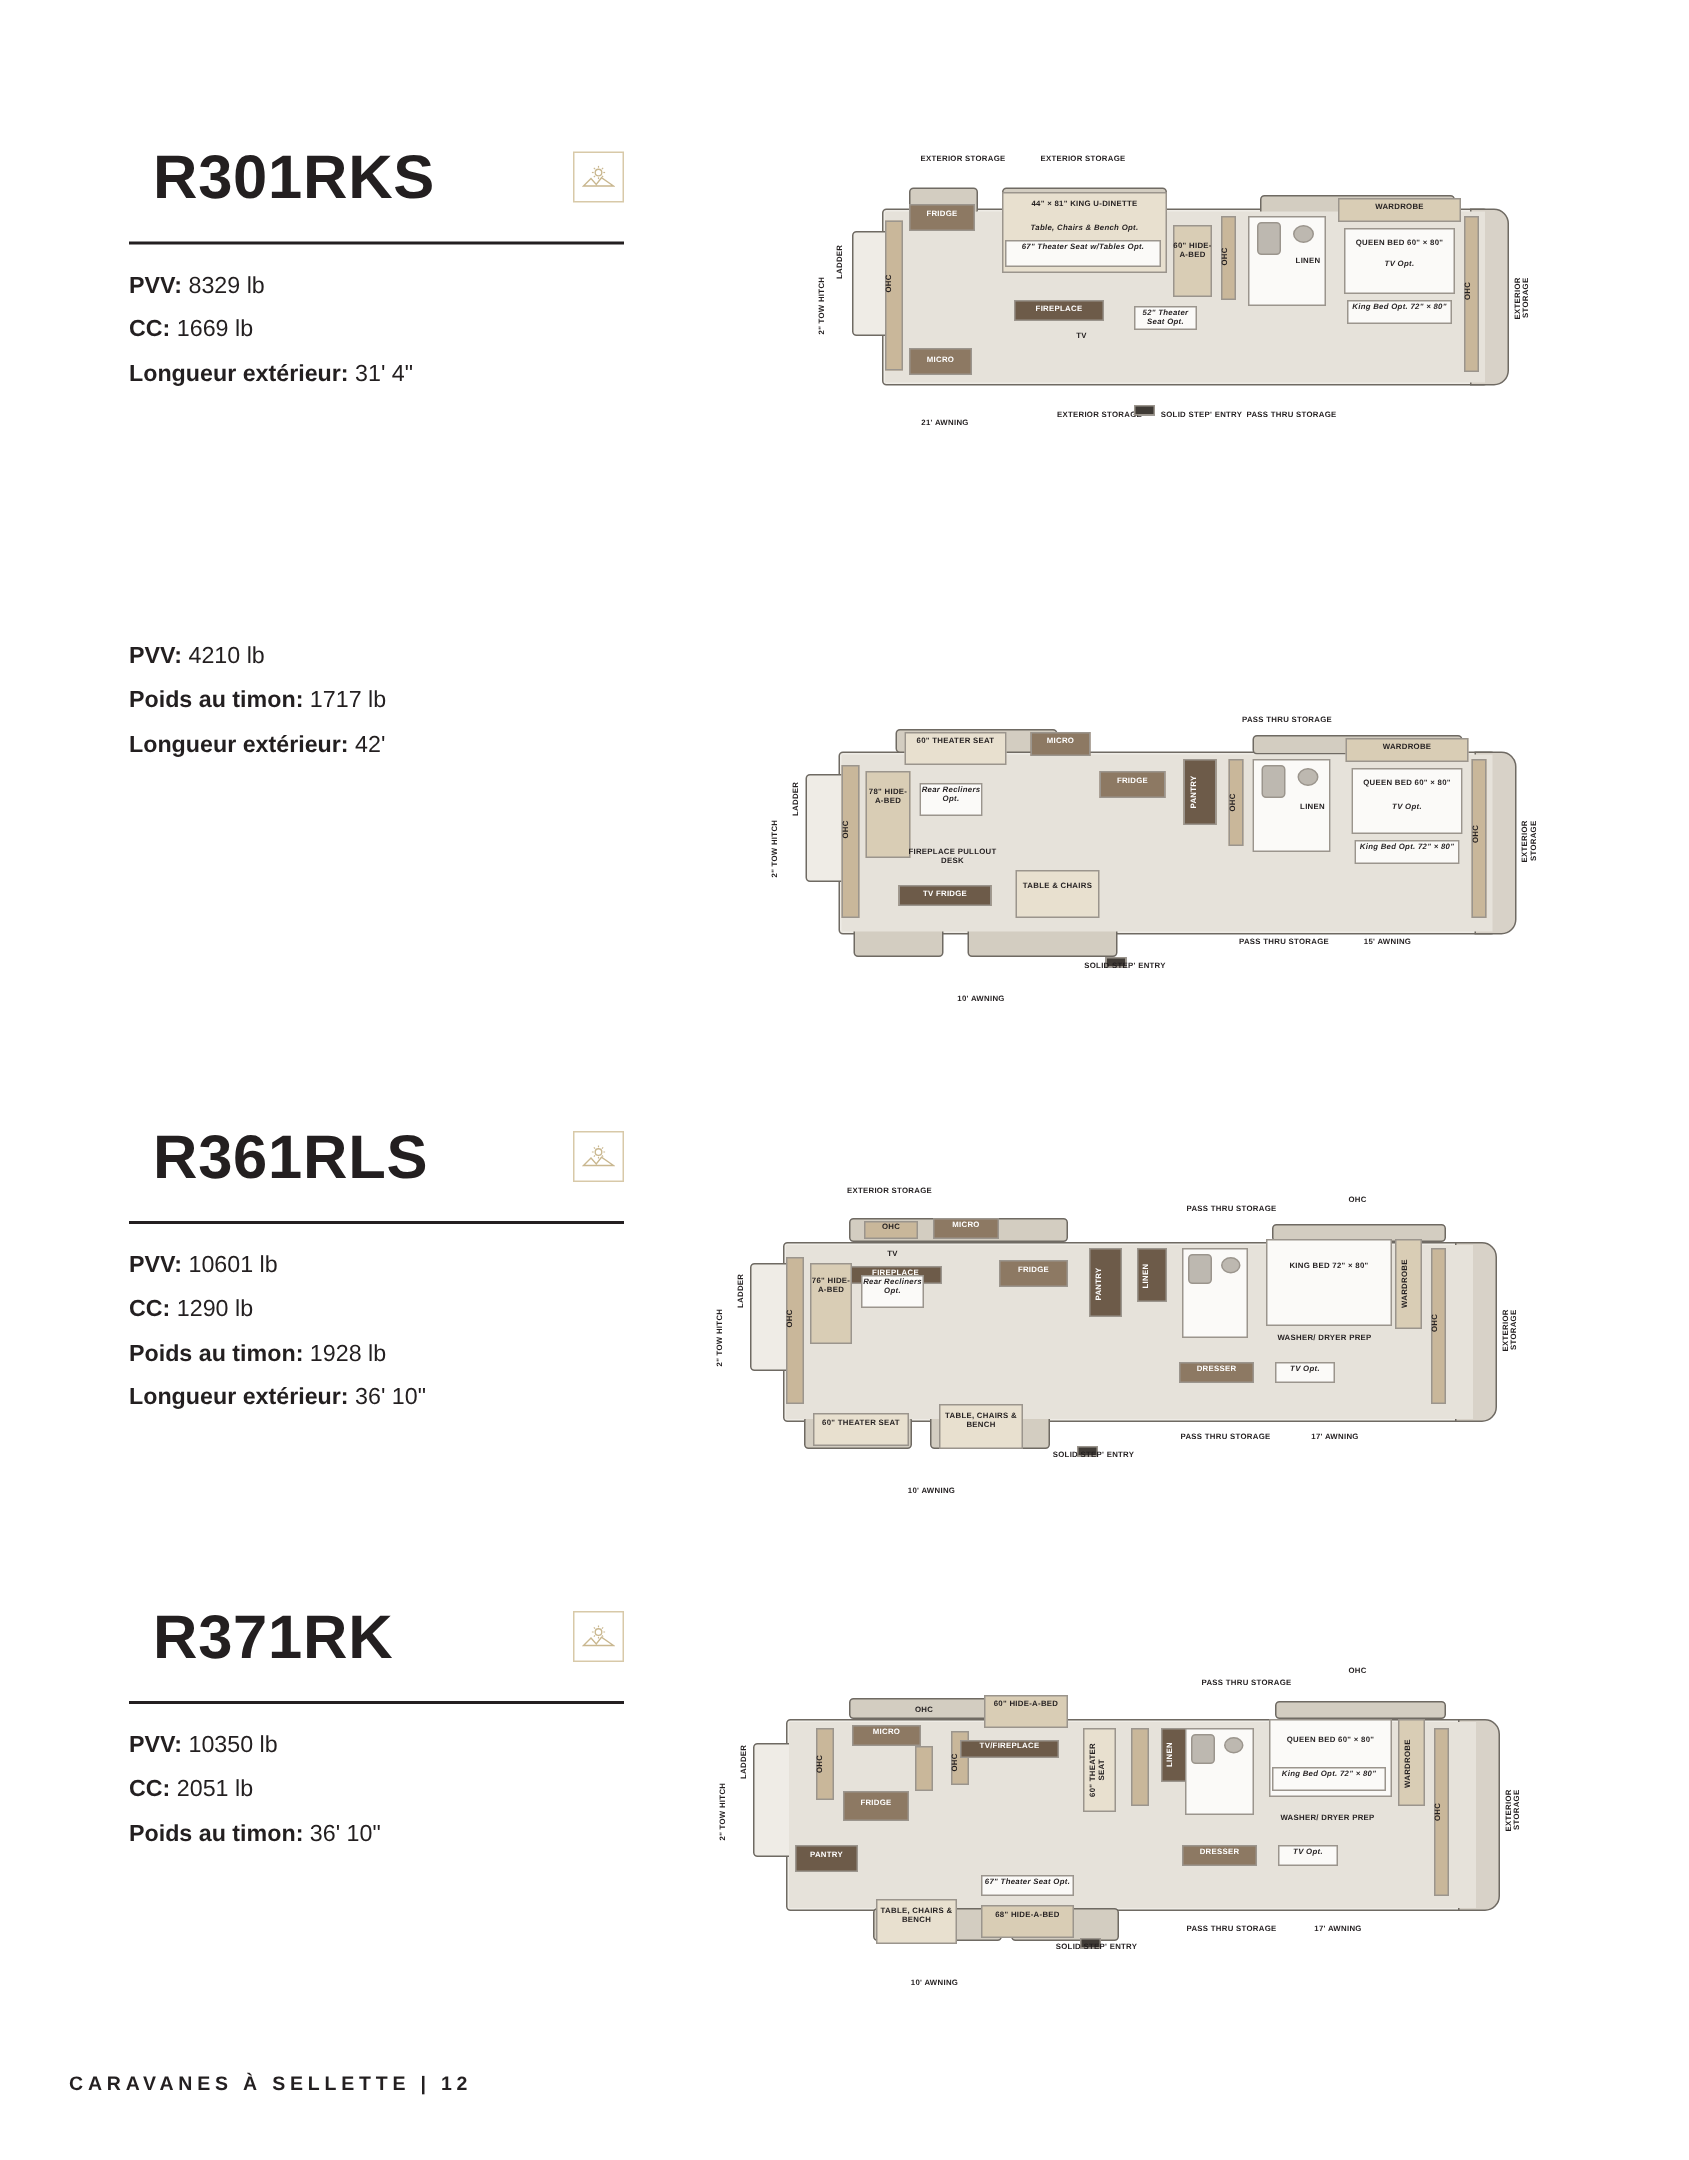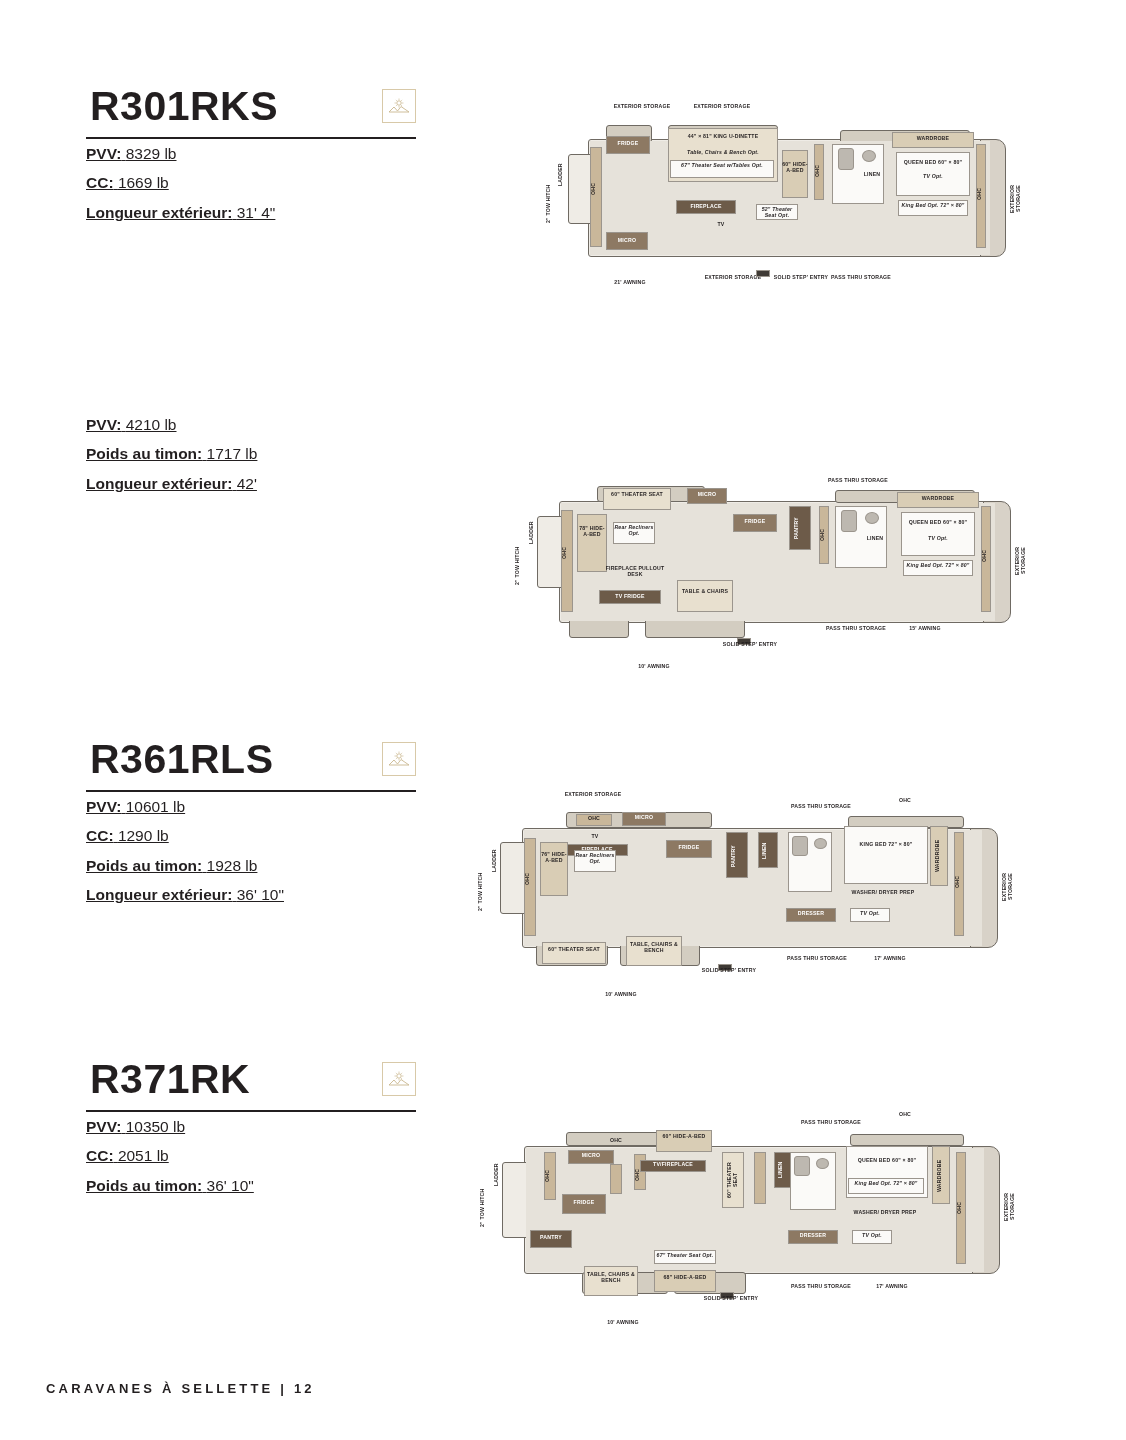--- a/index.html
+++ b/index.html
@@ -41,37 +41,37 @@
     align-items: center;
     justify-content: space-between;
     border-bottom: 2px solid #231f20;
     padding-bottom: 6px;
   }
   .model-title {
     font-size: 41px;
     font-weight: bold;
     letter-spacing: 0.5px;
     line-height: 1;
-    margin: 4px;
+    margin: 16px;
     color: #231f20;
     text-align: right;
   }
   .badge-icon {
     width: 34px;
     height: 34px;
     border: 1px solid #d8c9a8;
     display: flex;
     align-items: center;
     justify-content: center;
     margin-bottom: 2px;
   }
   .badge-icon svg { display: block; }
 
   .specs {
-    text-decoration: underline;
+    margin-top: 13px;
   }
   .spec-line {
     font-size: 15.5px;
     line-height: 1.9;
     color: #231f20;
     white-space: nowrap;
   }
   .spec-line .lbl {
     font-weight: bold;
   }

